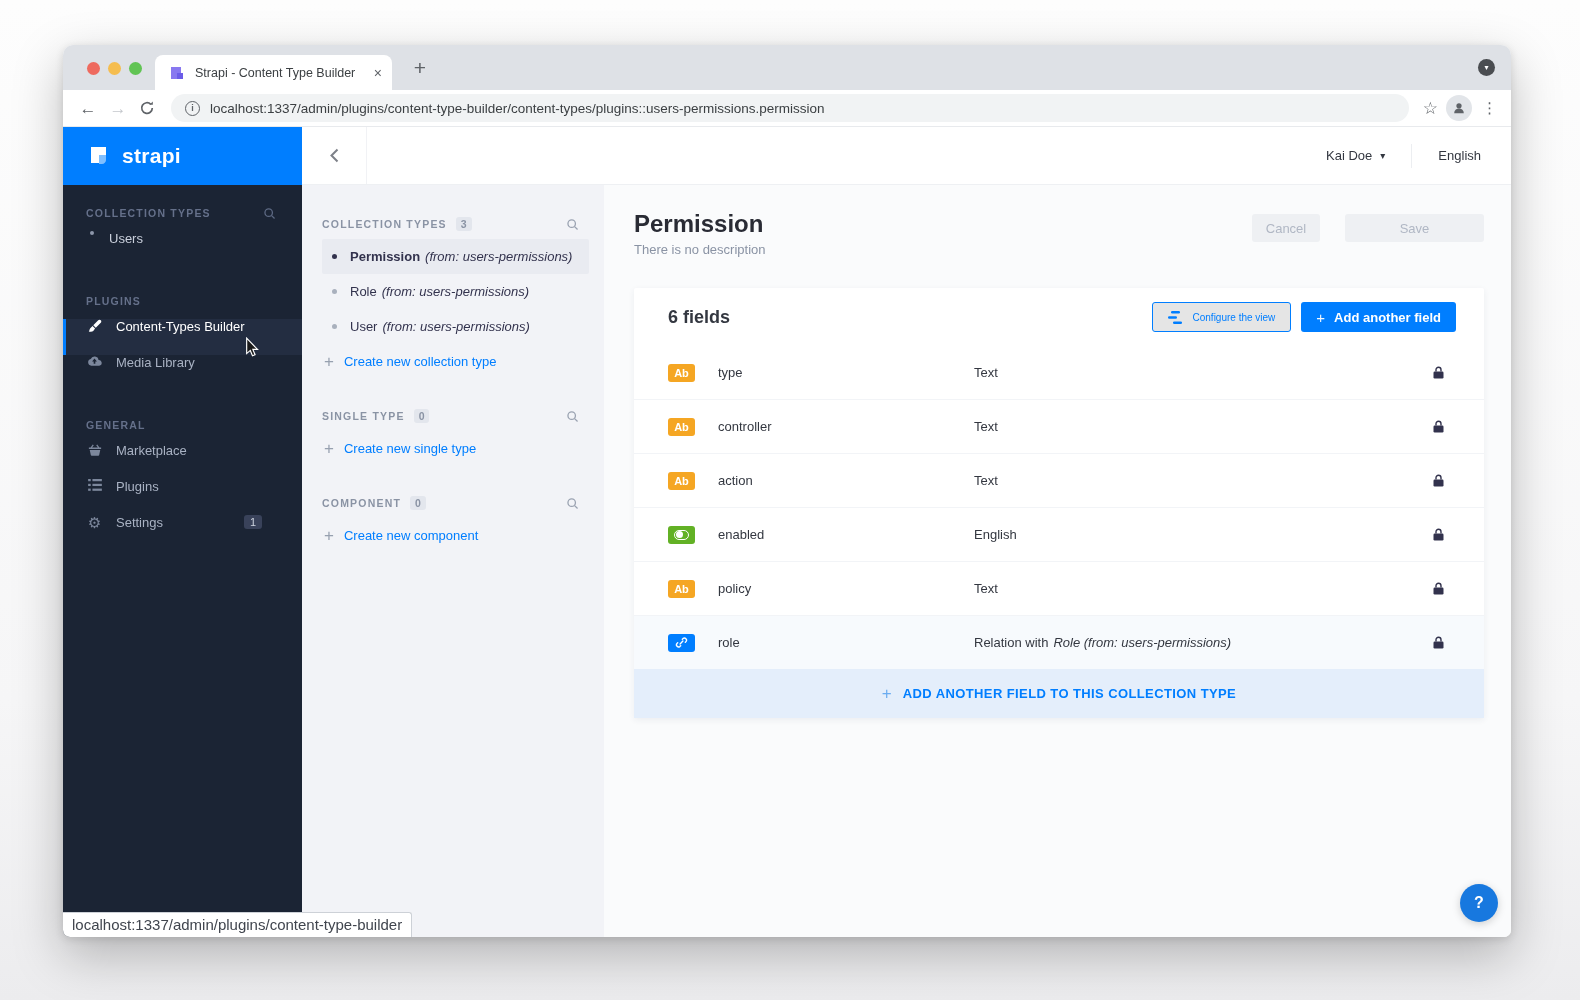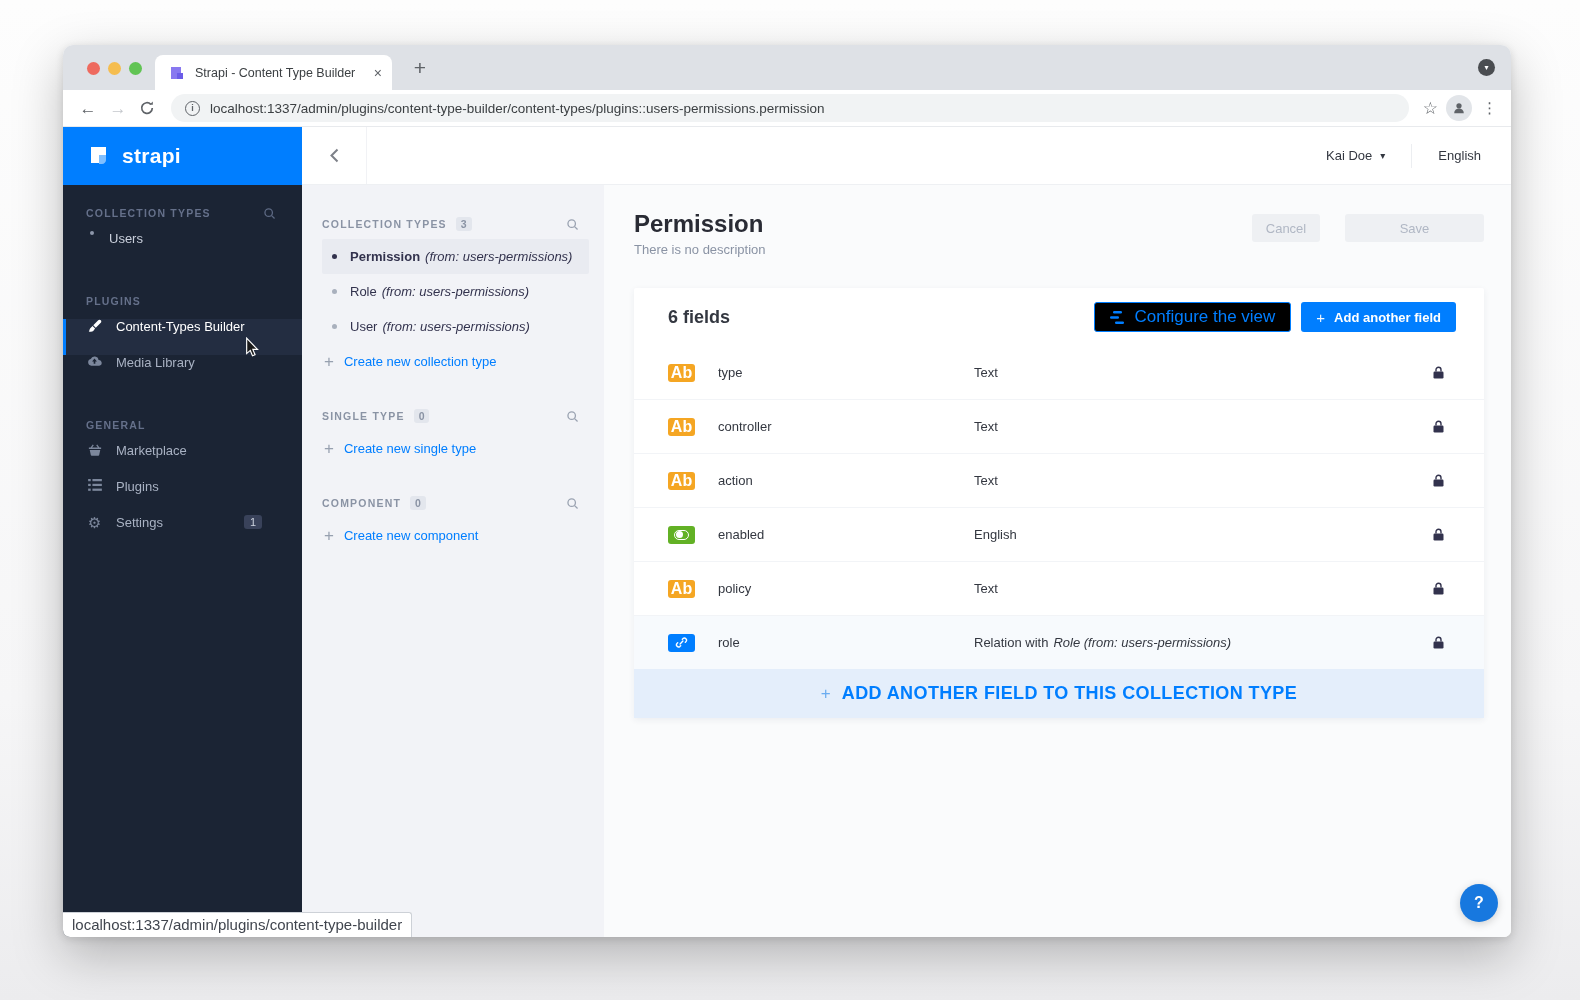--- a/index.html
+++ b/index.html
@@ -92,41 +92,41 @@
   .ptitle{font-size:24px;font-weight:bold;color:#292b34;line-height:28px}
   .psub{font-size:13px;color:#8a93a4;margin-top:4px}
   .headbtns{margin-left:auto;display:flex;gap:25px;margin-top:4px}
   .btn-dis{height:28px;border-radius:3px;background:#eef0f3;color:#b0b7c4;font-size:13px;
     display:flex;align-items:center;justify-content:center;border:none}
   .btn-cancel{width:68px}.btn-save{width:139px}
   .card{margin:31px 27px 0 30px;background:#fff;border-radius:2px;box-shadow:0 2px 6px rgba(40,60,90,.07)}
   .cardhead{height:58px;display:flex;align-items:center;padding:0 28px 0 34px}
   .fheading{font-size:18px;font-weight:bold;color:#333740}
   .cardbtns{margin-left:auto;display:flex;gap:10px}
-  .btn-outline{height:30px;border:1px solid #007eff;border-radius:3px;background:#000000;color:#007eff;
-    font-size:17px;display:flex;align-items:center;padding:0 15px;gap:10px;box-sizing:border-box}
+  .btn-outline{height:30px;border:1px solid #007eff;border-radius:3px;background:#e5e5e5;color:#007eff;
+    font-size:10px;display:flex;align-items:center;padding:0 15px;gap:10px;box-sizing:border-box}
   .btn-primary{height:30px;background:#007eff;border:none;border-radius:3px;color:#fff;font-size:13px;
     font-weight:bold;display:flex;align-items:center;padding:0 15px;gap:9px}
   .btn-primary .plus{font-weight:normal;font-size:15px;opacity:.95}
   .frow{height:53px;display:flex;align-items:center;padding:0 40px 0 34px}
   .frow + .frow{border-top:1px solid #f2f4f7}
   .frow.hl{background:#f7fafd}
   .fbadge{width:27px;height:18px;border-radius:3px;display:flex;align-items:center;justify-content:center;flex:none}
-  .fbadge.text{background:#f5a623;color:#fff;font-size:16px;font-weight:bold}
+  .fbadge.text{background:#f5a623;color:#fff;font-size:11px;font-weight:bold}
   .fbadge.boolean{background:#62b125}
   .fbadge.relation{background:#007eff}
   .toggleglyph{width:13px;height:8px;border:1.5px solid #fff;border-radius:6px;position:relative}
   .toggleglyph::after{content:'';position:absolute;left:.5px;top:.5px;width:7px;height:7px;background:#fff;border-radius:50%}
   .fname{margin-left:23px;width:256px;font-size:13px;color:#333740}
   .ftype{font-size:13px;color:#333740;display:flex;align-items:baseline}
   .ftype .ital{font-style:italic;margin-left:5px}
   .flock{margin-left:auto;display:flex}
   .cfooter{height:49px;background:#e4eefb;display:flex;align-items:center;justify-content:center;gap:11px}
   .cfooter .plus{color:#6aacf0;font-size:17px}
-  .cfooter .txt{color:#007eff;font-size:18px;font-weight:bold;letter-spacing:.4px}
+  .cfooter .txt{color:#007eff;font-size:13px;font-weight:bold;letter-spacing:.4px}
   .helpbtn{position:absolute;left:1397px;top:839px;width:38px;height:38px;border-radius:50%;background:#1778df;
     color:#fff;font-size:16px;font-weight:bold;display:flex;align-items:center;justify-content:center;
     border:none;box-shadow:0 2px 8px rgba(0,0,0,.18)}
   .statusbar{position:absolute;left:0;bottom:0;background:#fff;border:1px solid #cdd1d7;border-left:none;
     border-bottom:none;border-radius:0 3px 0 0;padding:3px 9px 4px;font-size:15px;color:#40454e;z-index:6}
   .cursor{position:absolute;left:182px;top:292px;z-index:9;pointer-events:none}
 </style>
 </head>
 <body>
 

